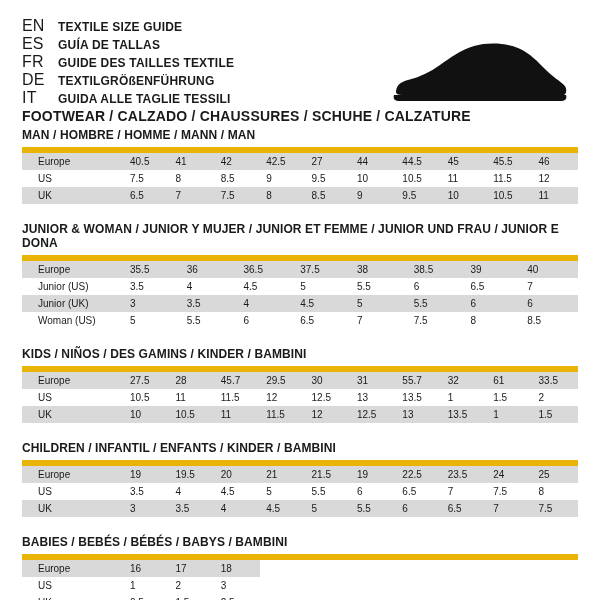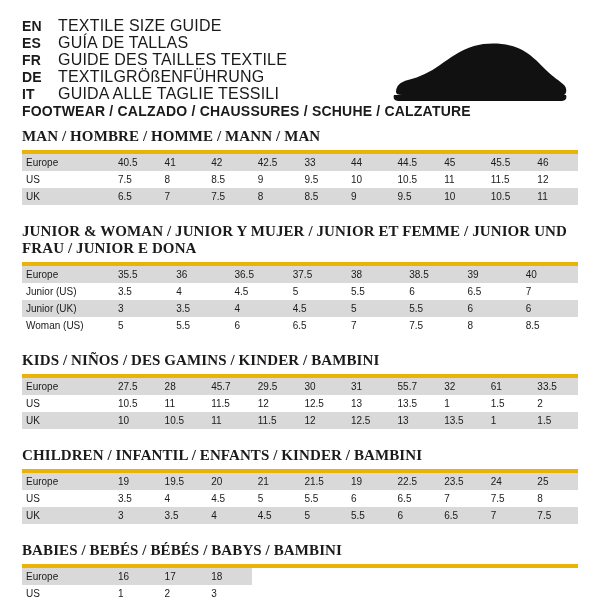--- a/index.html
+++ b/index.html
@@ -31,27 +31,27 @@
     display: block;
   }
   .lang-row {
     display: flex;
     align-items: baseline;
     line-height: 16px;
     margin-bottom: 1px;
   }
   .lang-code {
     width: 36px;
-    font-size: 14px;
-    font-weight: bold;
-    letter-spacing: 0.2px;
-  }
-  .lang-title {
     font-size: 16px;
     font-weight: normal;
+    letter-spacing: 0.2px;
+  }
+  .lang-title {
+    font-size: 12px;
+    font-weight: bold;
     letter-spacing: 0.2px;
   }
 
   .shoe-wrap {
     position: absolute;
     right: 10px;
     top: 18px;
     width: 180px;
     height: 70px;
   }
@@ -60,45 +60,44 @@
     font-size: 14px;
     font-weight: bold;
     letter-spacing: 0.2px;
   }
 
   
   .block {
     margin-top: 18px;
   }
   .block-title {
-    font-size: 15px;
+    font-size: 12px;
     font-weight: bold;
     letter-spacing: 0.1px;
     padding-bottom: 5px;
-    border-bottom: 4px solid #eab308;
+    border-bottom: 6px solid #eab308;
     margin-bottom: 0;
-    font-family: Liberation Serif, serif;
   }
   table.sizes {
     border-collapse: collapse;
     width: 100%;
     table-layout: fixed;
     margin-top: 0;
   }
   table.sizes td {
     font-size: 10px;
     height: 17px;
     line-height: 17px;
     padding: 0 0 0 6px;
     white-space: nowrap;
     color: #1a1a1a;
   }
   table.sizes td.rowhead {
     width: 86px;
-    padding-left: 4px;
+    padding-left: 16px;
   }
   table.sizes tr.shaded td {
     background: #d9d9d9;
   }
   .babies-table td {
     background: transparent;
   }
 </style>
 </head>
 <body>
@@ -142,21 +141,21 @@
   <div class="block">
     <div class="block-title">MAN / HOMBRE / HOMME / MANN / MAN</div>
     <table class="sizes">
       <tbody>
         <tr class="shaded">
           <td class="rowhead">Europe</td>
           <td>40.5</td>
           <td>41</td>
           <td>42</td>
           <td>42.5</td>
-          <td>33</td>
+          <td>27</td>
           <td>44</td>
           <td>44.5</td>
           <td>45</td>
           <td>45.5</td>
           <td>46</td>
         </tr>
         <tr>
           <td class="rowhead">US</td>
           <td>7.5</td>
           <td>8</td>

